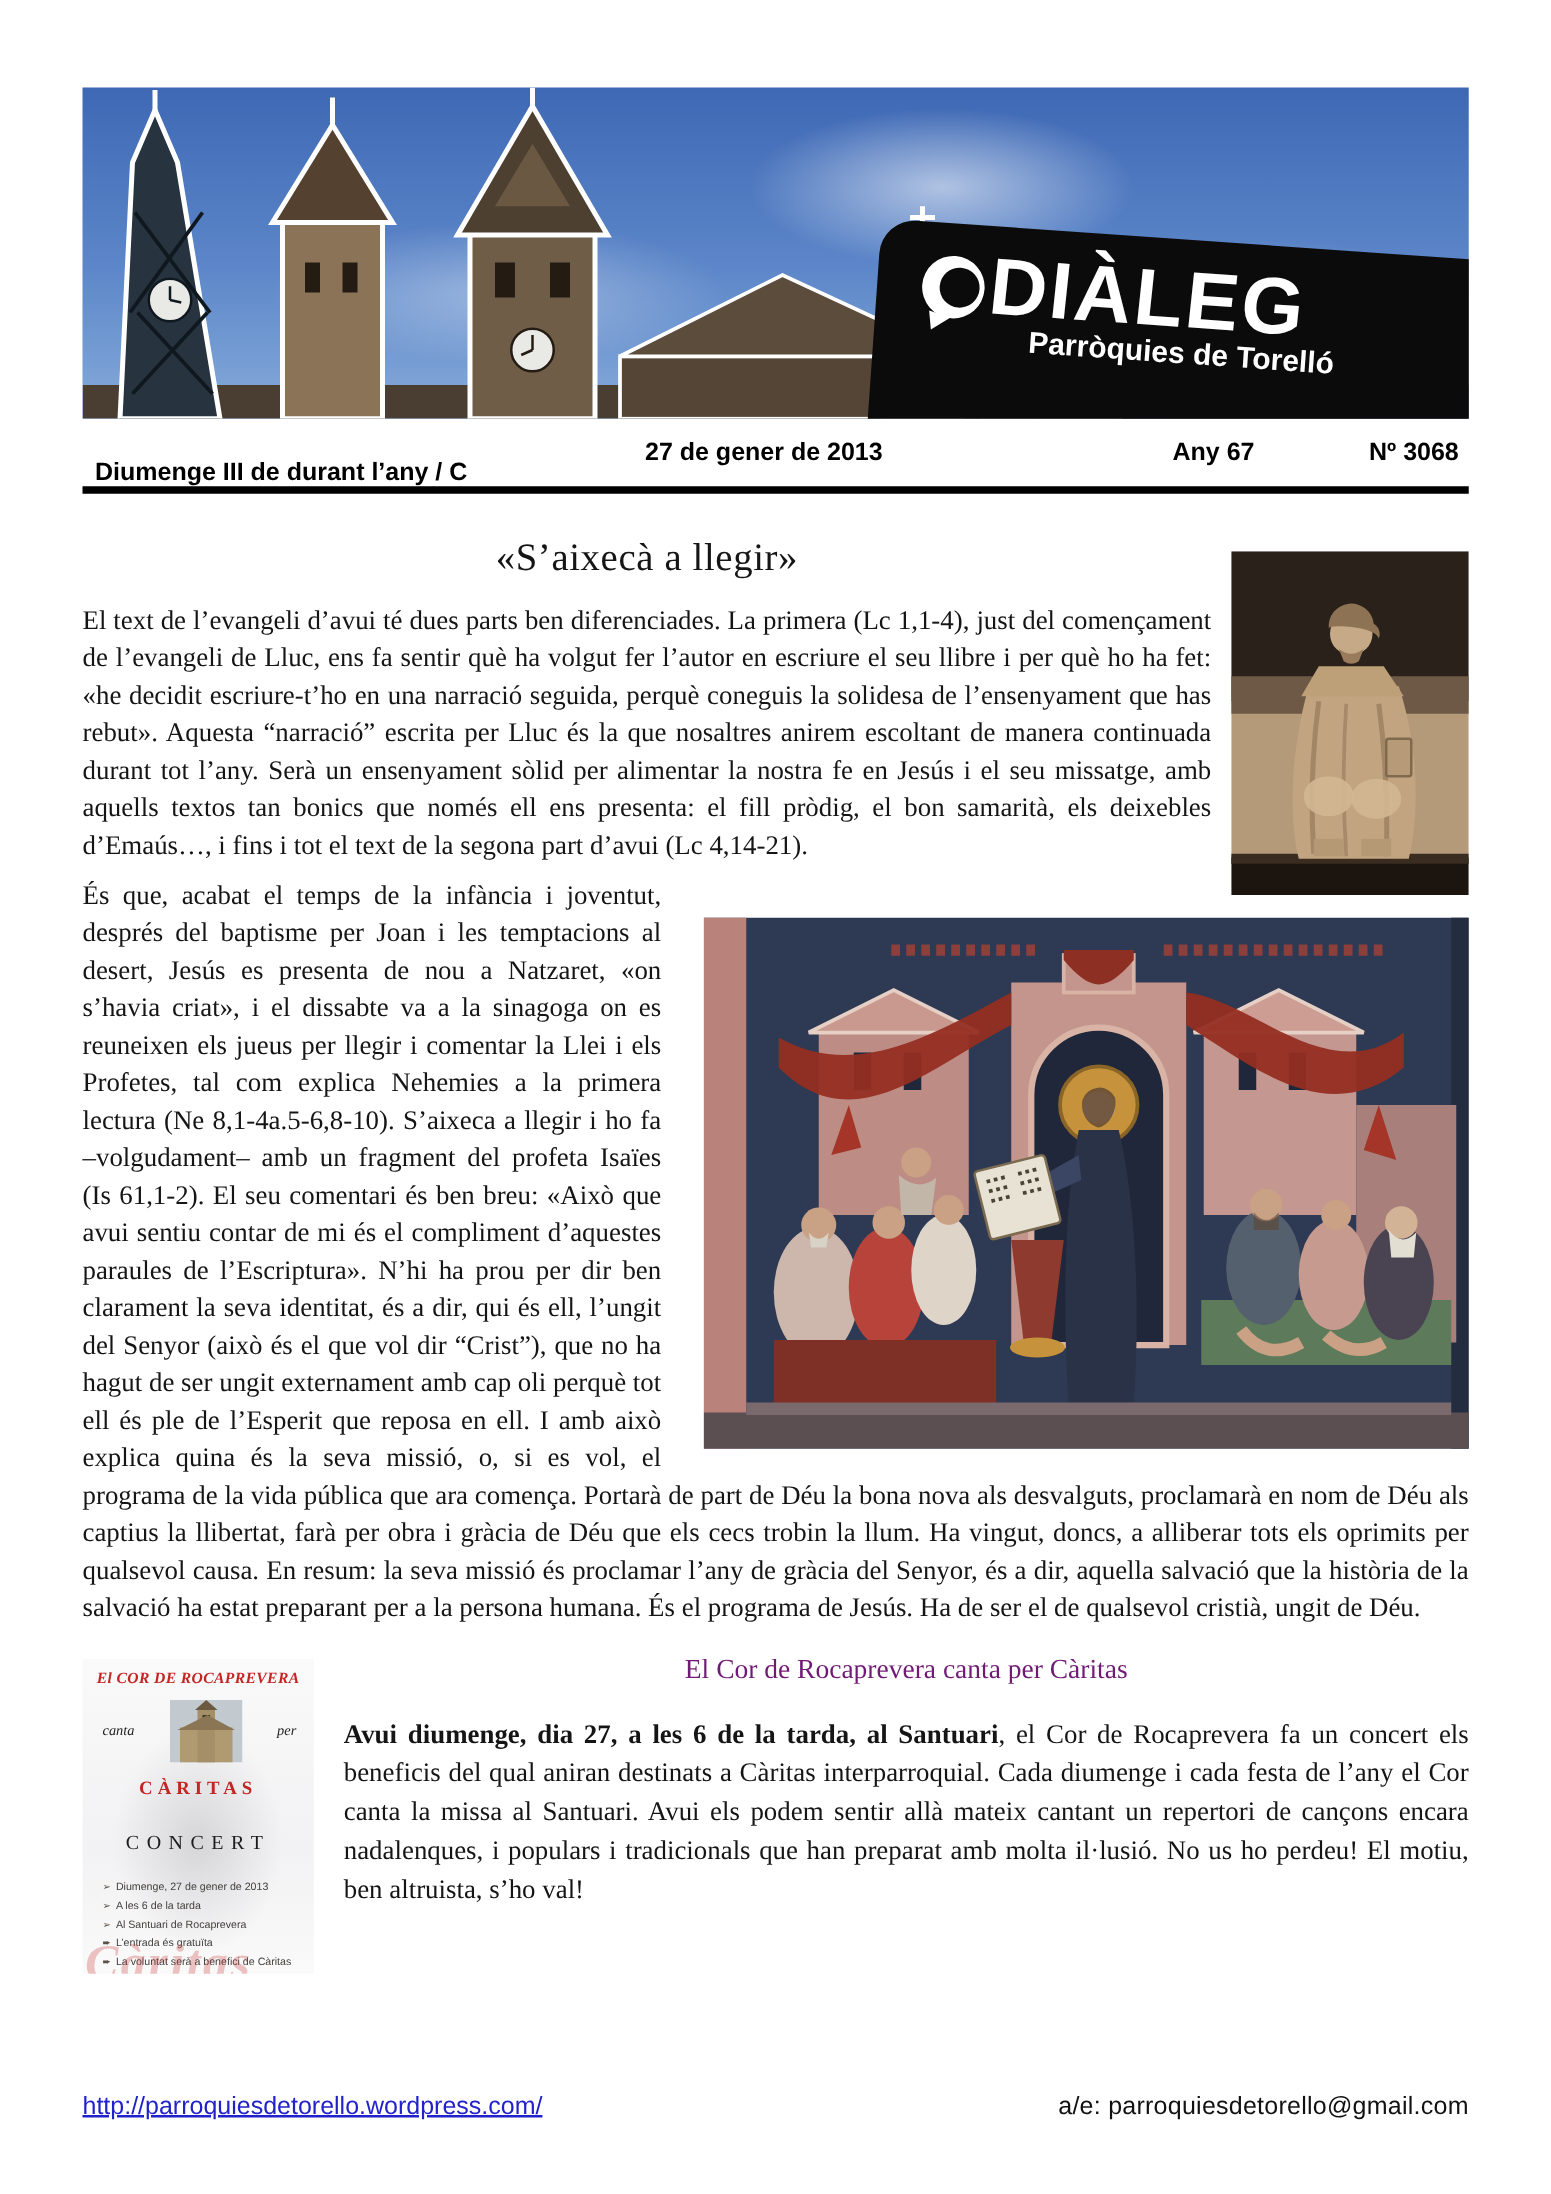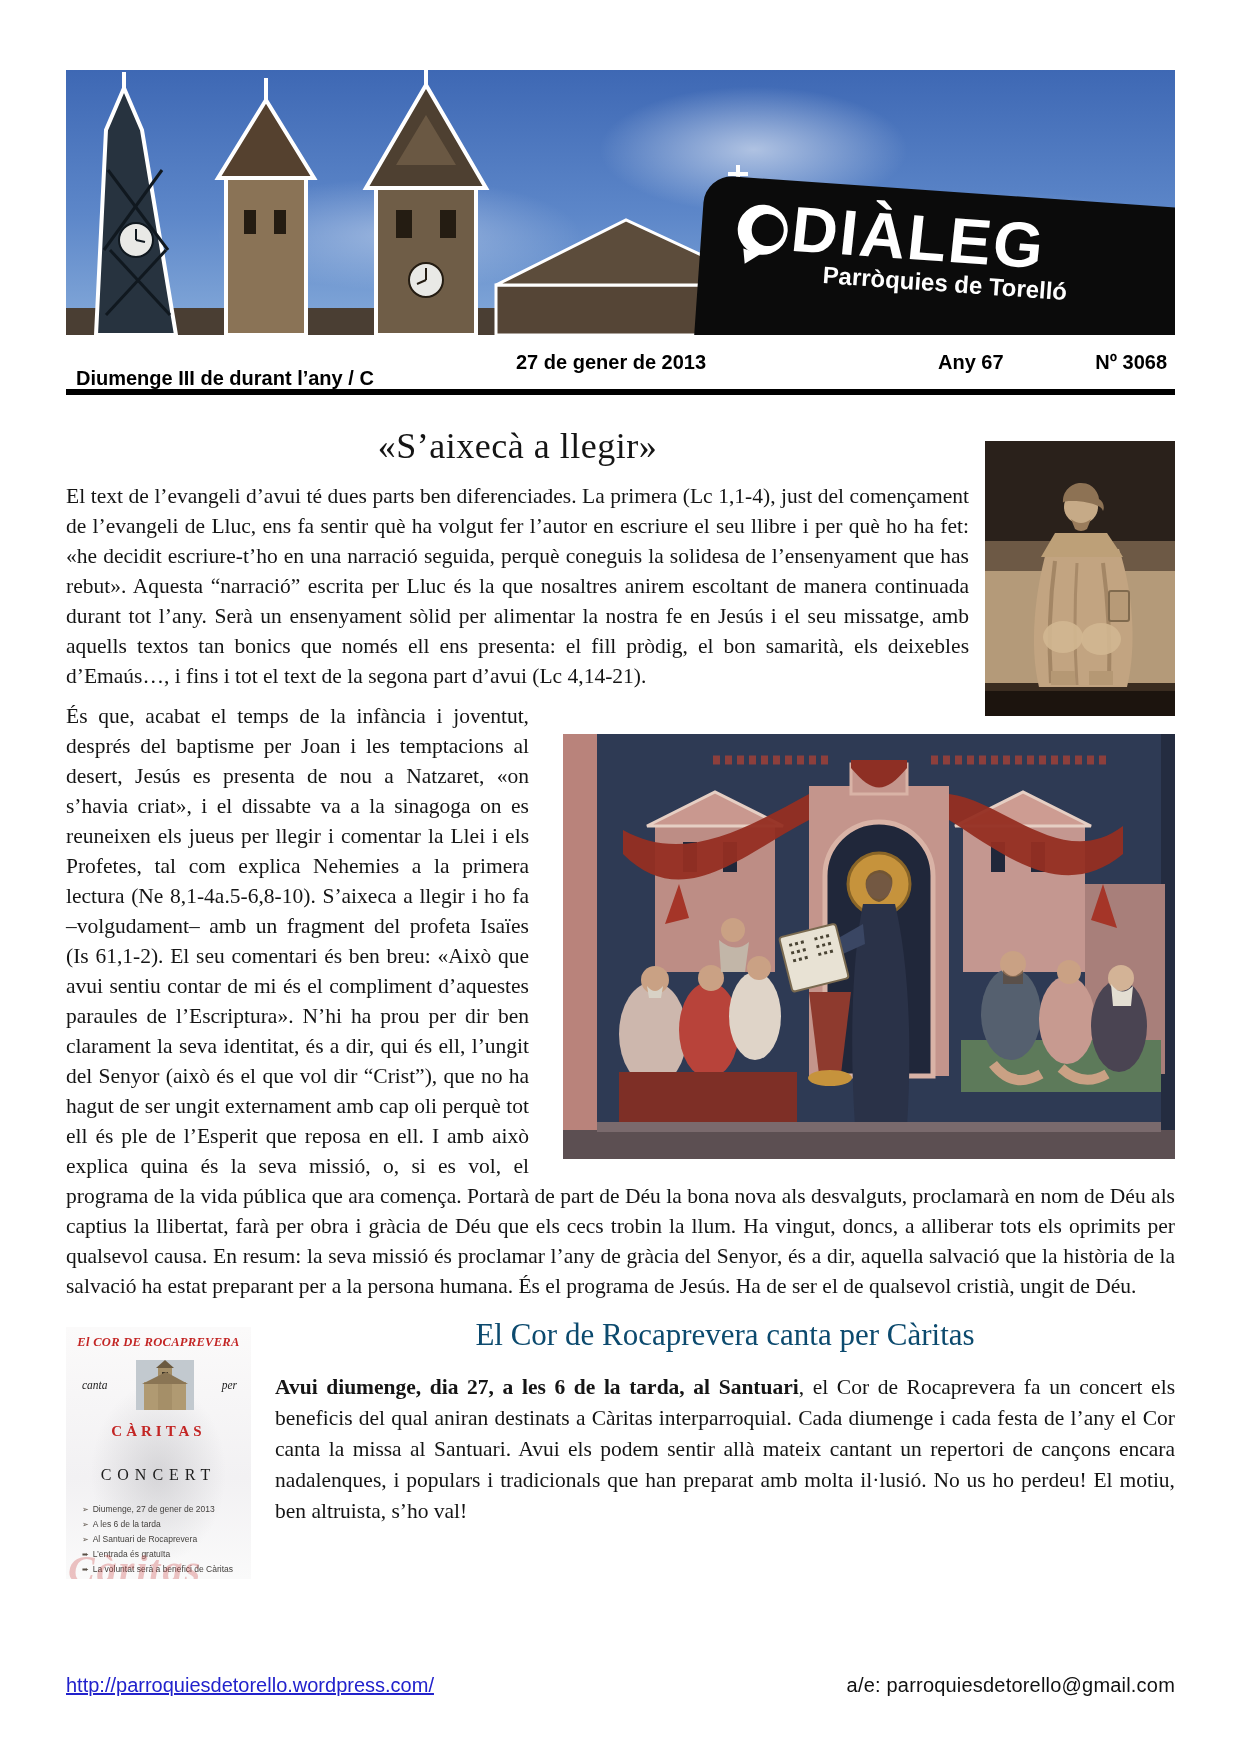--- a/index.html
+++ b/index.html
@@ -29,40 +29,40 @@
       font-weight:bold; font-size:20px; color:#000; }
   .info-edition { position:absolute; left:10px; top:16px; }
   .info-date { position:absolute; left:450px; top:0; }
   .info-year { position:absolute; left:872px; top:0; }
   .info-issue { position:absolute; right:8px; top:0; }
   .rule { height:6px; background:#000; margin-top:8px; }
 
   
   .article { font-size:21.5px; line-height:30px; text-align:justify; }
   .statue-fig { float:right; width:190px; height:275px; margin:10px 0 12px 16px; }
-  h1.article-title { font-size:36px; font-weight:normal; text-align:center; margin:36px 16px 20px 0; letter-spacing:.5px; }
+  h1.article-title { font-size:31px; font-weight:normal; text-align:center; margin:36px 16px 20px 0; letter-spacing:.5px; }
   .article p { margin-bottom:10px; }
   .fresco-fig { float:right; clear:right; width:612px; height:425px; margin:6px 0 12px 34px; }
 
   
   .caritas { margin-top:8px; font-size:21.5px; line-height:31px; text-align:justify; }
   .poster { float:left; width:185px; height:252px; margin:8px 24px 4px 0; position:relative; overflow:hidden;
       background:
        radial-gradient(ellipse 90px 120px at 50% 58%, rgba(160,160,165,.35), rgba(235,235,238,0) 75%),
        linear-gradient(180deg,#fbfafa 0%, #f2f1f3 60%, #fafafa 100%); }
   .poster-line1 { color:#c32524; font-weight:bold; font-style:italic; font-size:12.5px; text-align:center; letter-spacing:.3px; }
   .poster-mid { display:flex; align-items:center; justify-content:space-between; padding:2px 14px 0 16px; }
   .poster-word { font-style:italic; font-size:11.5px; color:#222; }
   .poster-caritas { color:#c32524; font-weight:bold; font-size:15px; letter-spacing:4px; text-align:center; margin-top:6px; }
   .poster-concert { color:#1c1c1c; font-size:16px; letter-spacing:6px; text-align:center; margin-top:12px; }
   .poster-bullets { margin:12px 0 0 16px; font-family:"Liberation Sans", sans-serif; font-size:8.5px; line-height:15px; color:#44413e; text-align:left; }
   .pb .arr { color:#5a5046; margin-right:4px; font-size:8px; }
   .poster-watermark { position:absolute; left:2px; bottom:-6px; font-size:40px; font-weight:bold; font-style:italic;
       color:rgba(198,48,48,.28); letter-spacing:2px; z-index:1; }
-  h2.caritas-title { font-size:31px; font-weight:normal; text-align:center; margin:6px 0 22px 0; color:#0c4a6e; }
+  h2.caritas-title { font-size:22px; font-weight:normal; text-align:center; margin:6px 0 22px 0; color:#701a75; }
 
   
   .footer { position:absolute; left:66px; right:66px; bottom:58px; display:flex; justify-content:space-between; align-items:baseline;
       font-family:"Liberation Sans", sans-serif; font-size:20px; }
   .footer a { color:#2222cc; text-decoration:underline; }
   .footer .email { color:#111; letter-spacing:.2px; }
   .clear { clear:both; }
 </style>
 </head>
 <body>

